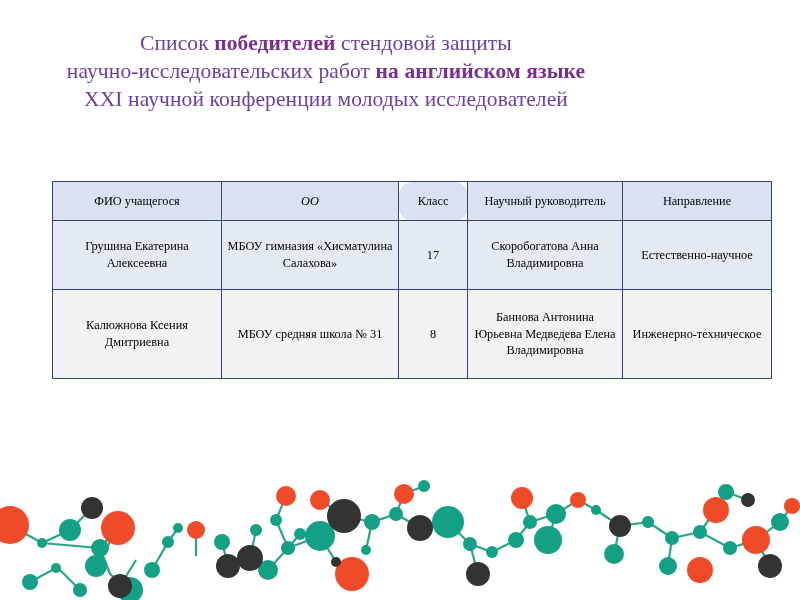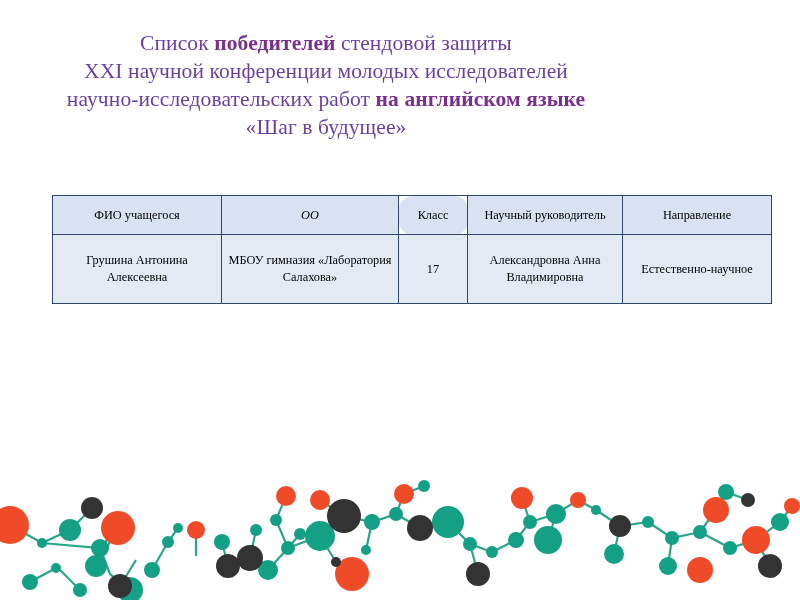--- a/index.html
+++ b/index.html
@@ -32,21 +32,21 @@
   }
   .title-strong {
     font-weight: bold;
     color: #7a2f8f;
   }
 
   
   #results-table {
     position: absolute;
     left: 52px;
-    top: 195px;
+    top: 181px;
     width: 674px;
     border-collapse: collapse;
     table-layout: fixed;
     font-size: 12.3px;
     color: #000000;
   }
   #results-table td, #results-table th {
     border: 1px solid #31466b;
     text-align: center;
     vertical-align: middle;
@@ -80,44 +80,50 @@
     height: 130px;
   }
 </style>
 </head>
 <body>
 
 <div id="title-block">
   <div class="title-line">
     <span>Список </span><span class="title-strong">победителей</span><span> стендовой защиты</span>
   </div>
-  <div class="title-line">XXI научной конференции молодых исследователей</div>
   <div class="title-line">
     <span>научно-исследовательских работ </span><span class="title-strong">на английском языке</span>
   </div>
-  <div class="title-line">«Шаг в будущее»</div>
+  <div class="title-line">XXI научной конференции молодых исследователей</div>
 </div>
 
 <table id="results-table">
   <thead>
     <tr>
       <td class="col-fio">ФИО учащегося</td>
       <td class="col-oo">ОО</td>
       <td class="col-class">Класс</td>
       <td class="col-sv">Научный руководитель</td>
       <td class="col-dir">Направление</td>
     </tr>
   </thead>
   <tbody>
     <tr class="row-shade-blue r2">
-      <td>Грушина Антонина Алексеевна</td>
-      <td>МБОУ гимназия «Лаборатория Салахова»</td>
+      <td>Грушина Екатерина Алексеевна</td>
+      <td>МБОУ гимназия «Хисматулина Салахова»</td>
       <td>17</td>
-      <td>Александровна Анна Владимировна</td>
+      <td>Скоробогатова Анна Владимировна</td>
       <td>Естественно-научное</td>
+    </tr>
+    <tr class="row-shade-gray r3">
+      <td>Калюжнова Ксения Дмитриевна</td>
+      <td>МБОУ средняя школа № 31</td>
+      <td>8</td>
+      <td>Баннова Антонина Юрьевна Медведева Елена Владимировна</td>
+      <td>Инженерно-техническое</td>
     </tr>
   </tbody>
 </table>
 
 <svg id="molecule-decoration" viewBox="0 0 800 130">
   <g stroke="#2aa58c" stroke-width="2.2" fill="none">
     <path d="M10 55 L42 73 L70 60 L92 38"></path>
     <path d="M42 73 L100 78 L118 58"></path>
     <path d="M100 78 L110 104 L130 120"></path>
     <path d="M118 58 L96 96"></path>

